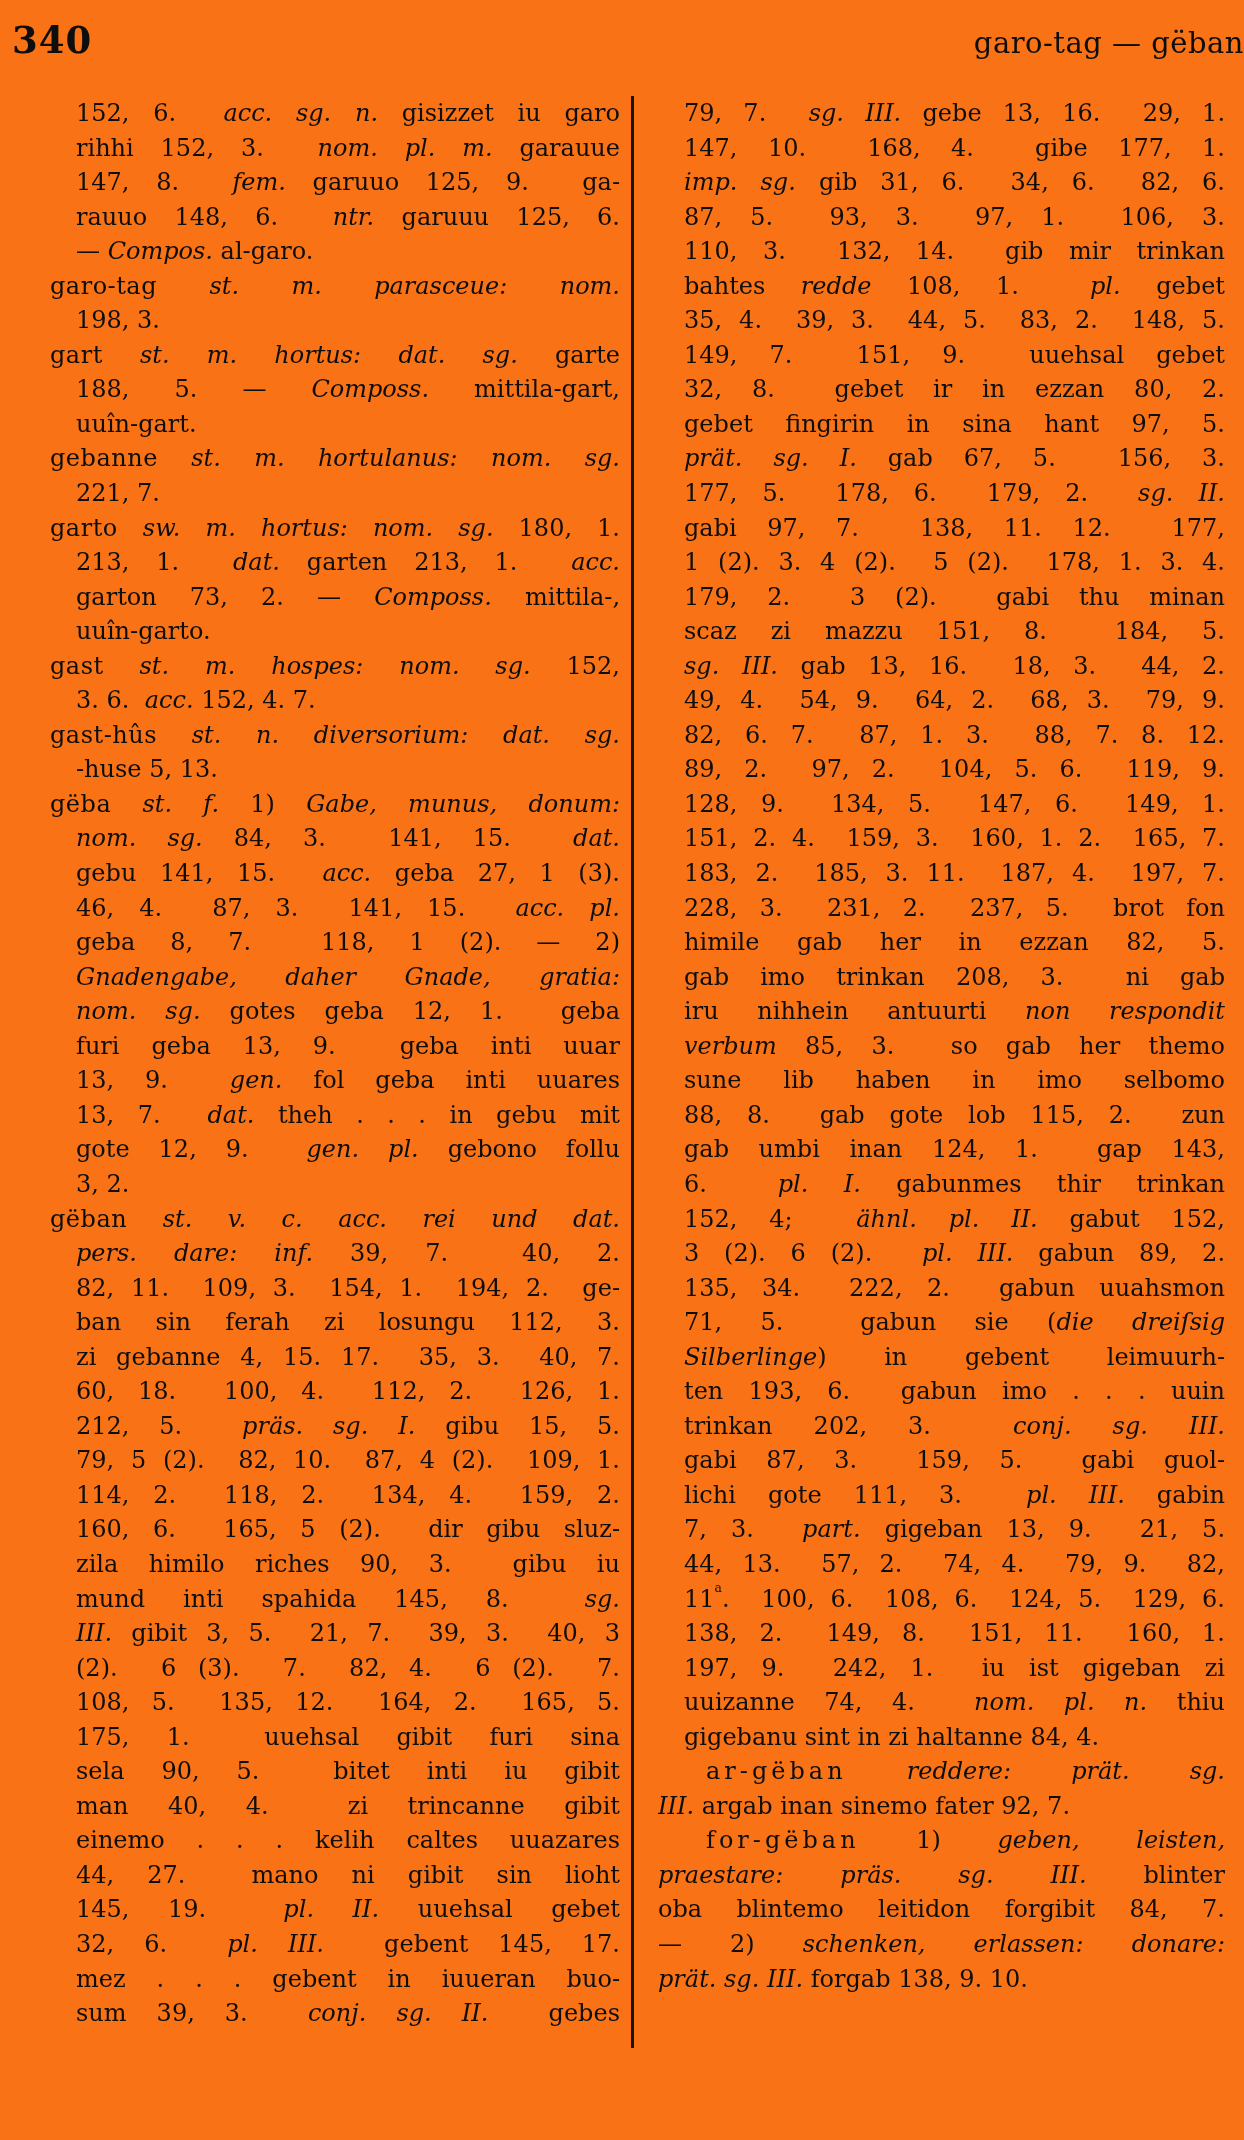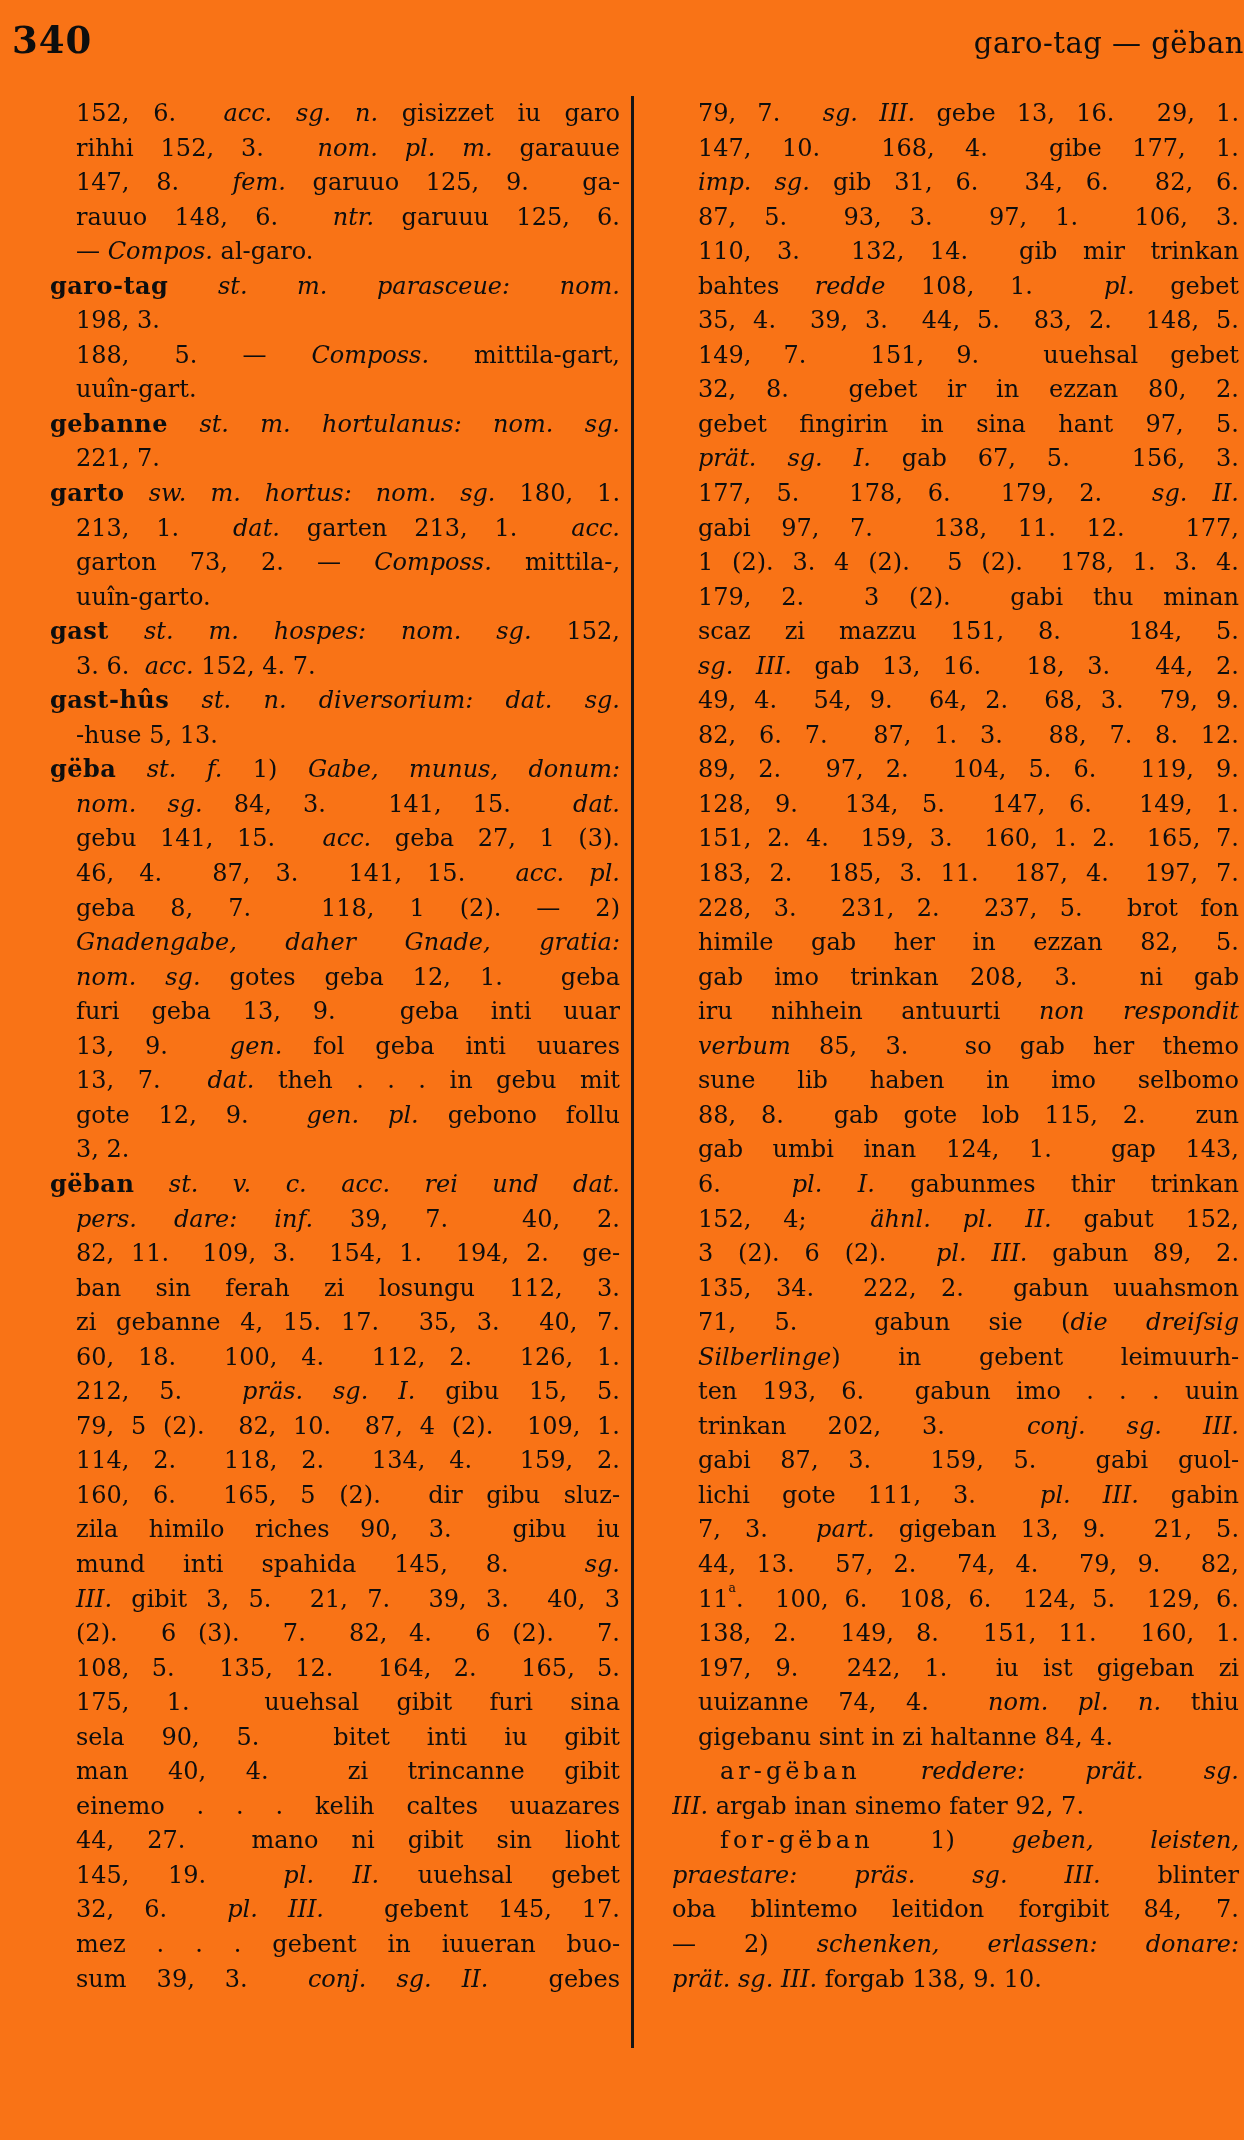--- a/index.html
+++ b/index.html
@@ -18,53 +18,54 @@
     position:absolute;left:0;right:0;top:14px;text-align:right;
     font-size:29px;letter-spacing:0.5px;
   }
   .columns{position:absolute;top:96px;left:16px;width:100%;display:flex;align-items:flex-start;}
   .col{display:block;}
   .col-left{width:570px;margin-left:34px;}
   .col-divider{
     width:0;border-left:3px solid #151515;height:1952px;
     margin-left:11px;
   }
-  .col-right{width:567px;margin-left:38px;}
+  .col-right{width:567px;margin-left:24px;}
   .line{
     height:34.55px;line-height:34.55px;font-size:24px;
     white-space:pre-wrap;overflow:hidden;
   }
   .ind0{padding-left:0;}
   .ind1{padding-left:26px;}
   .ind2{padding-left:48px;}
   .just{text-align:justify;}
   .just::after{content:"";display:inline-block;width:100%;height:0;}
   .rm{font-style:normal;}
   .it{font-style:italic;}
-  .bf{font-weight:bold;letter-spacing:0.5px;}
+  .bf{font-weight:normal;letter-spacing:0.5px;}
   .sp{letter-spacing:4px;}
   .su{vertical-align:super;font-size:0.62em;line-height:0;}
 </style>
 </head>
 <body>
 
 <div class="page">
   <div class="page-header">
     <span class="page-number">340</span>
     <span class="running-title">garo-tag — gëban</span>
   </div>
   <div class="columns">
     <div class="col col-left" id="col-left">
         <div class="line ind1 just"><span class="rm">152, 6.  </span><span class="it">acc. sg. n.</span><span class="rm"> gisizzet iu garo</span></div>
         <div class="line ind1 just"><span class="rm">rihhi 152, 3.  </span><span class="it">nom. pl. m.</span><span class="rm"> garauue</span></div>
         <div class="line ind1 just"><span class="rm">147, 8.  </span><span class="it">fem.</span><span class="rm"> garuuo 125, 9.  ga-</span></div>
         <div class="line ind1 just"><span class="rm">rauuo 148, 6.  </span><span class="it">ntr.</span><span class="rm"> garuuu 125, 6.</span></div>
         <div class="line ind1"><span class="rm">— </span><span class="it">Compos.</span><span class="rm"> al-garo.</span></div>
         <div class="line ind0 just"><span class="bf">garo-tag</span><span class="rm"> </span><span class="it">st. m. parasceue: nom.</span></div>
         <div class="line ind1"><span class="rm">198, 3.</span></div>
+        <div class="line ind0 just"><span class="bf">gart</span><span class="rm"> </span><span class="it">st. m. hortus: dat. sg.</span><span class="rm"> garte</span></div>
         <div class="line ind1 just"><span class="rm">188, 5. — </span><span class="it">Composs.</span><span class="rm"> mittila-gart,</span></div>
         <div class="line ind1"><span class="rm">uuîn-gart.</span></div>
         <div class="line ind0 just"><span class="bf">gebanne</span><span class="rm"> </span><span class="it">st. m. hortulanus: nom. sg.</span></div>
         <div class="line ind1"><span class="rm">221, 7.</span></div>
         <div class="line ind0 just"><span class="bf">garto</span><span class="rm"> </span><span class="it">sw. m. hortus: nom. sg.</span><span class="rm"> 180, 1.</span></div>
         <div class="line ind1 just"><span class="rm">213, 1.  </span><span class="it">dat.</span><span class="rm"> garten 213, 1.  </span><span class="it">acc.</span></div>
         <div class="line ind1 just"><span class="rm">garton 73, 2. — </span><span class="it">Composs.</span><span class="rm"> mittila-,</span></div>
         <div class="line ind1"><span class="rm">uuîn-garto.</span></div>
         <div class="line ind0 just"><span class="bf">gast</span><span class="rm"> </span><span class="it">st. m. hospes: nom. sg.</span><span class="rm"> 152,</span></div>
         <div class="line ind1"><span class="rm">3. 6.  </span><span class="it">acc.</span><span class="rm"> 152, 4. 7.</span></div>

